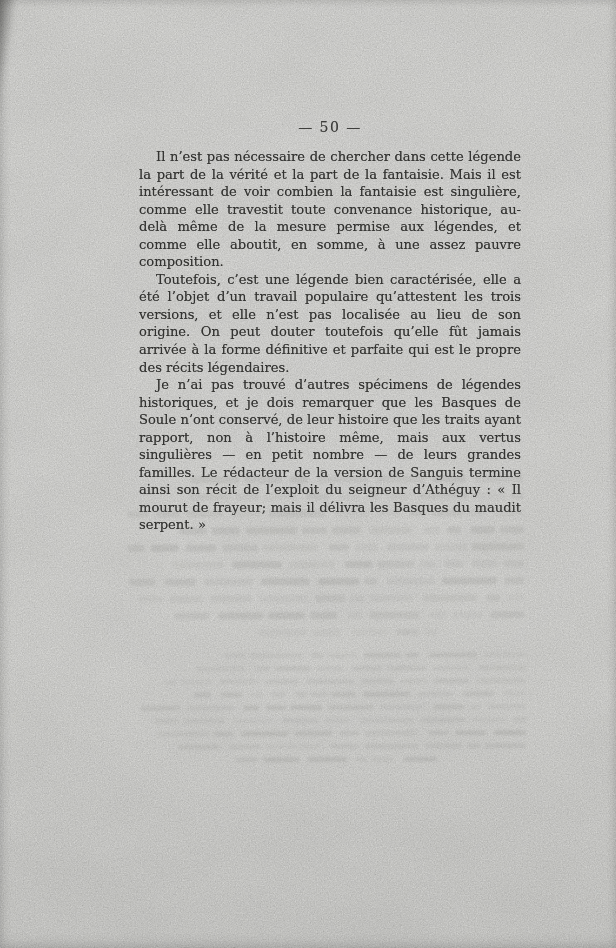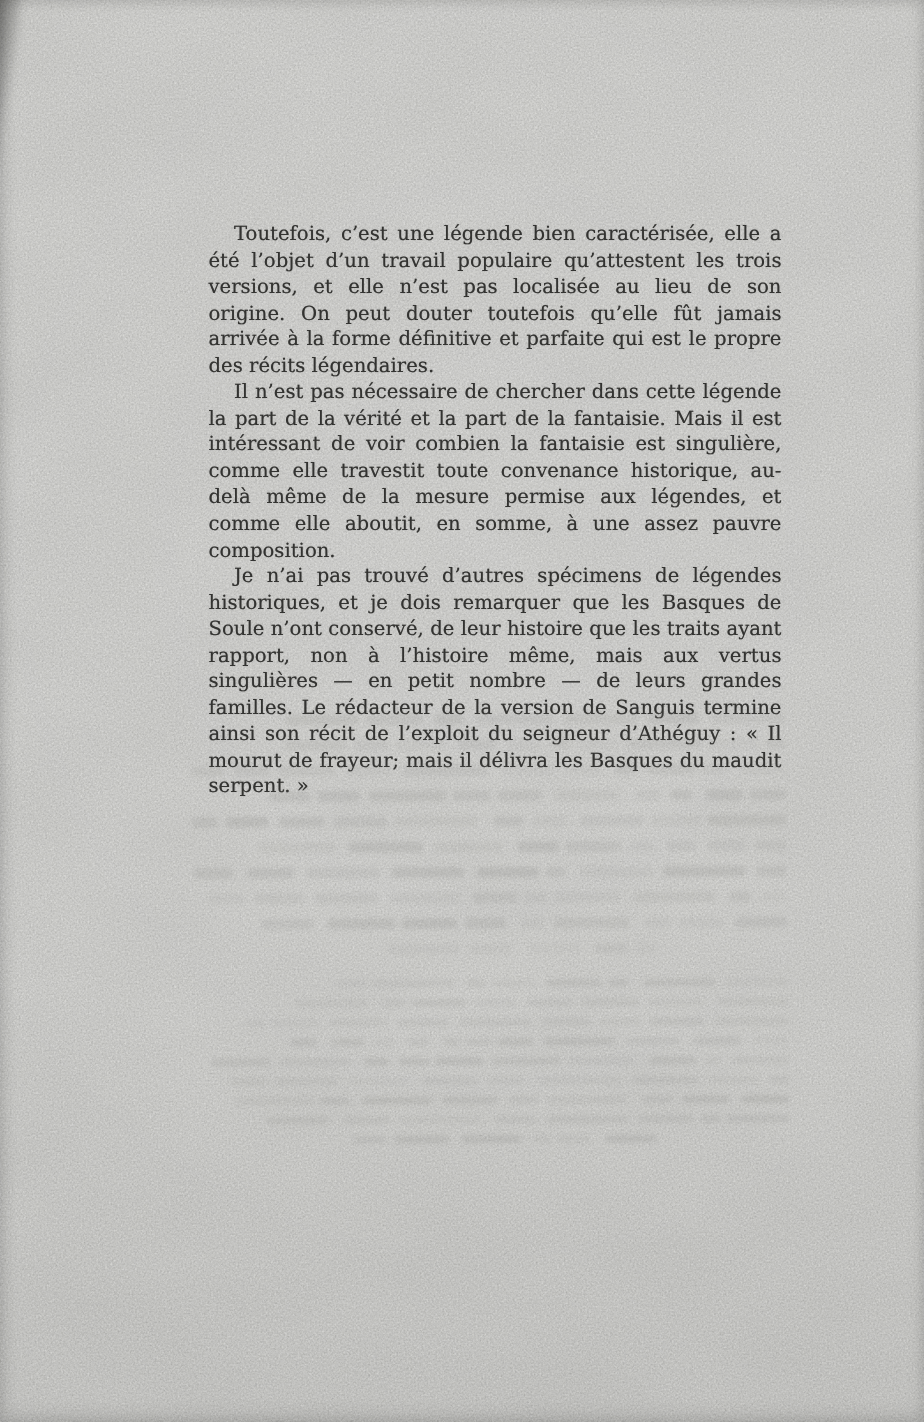--- a/index.html
+++ b/index.html
@@ -84,24 +84,25 @@
       <feTurbulence type="fractalNoise" baseFrequency="0.012 0.018" numOctaves="3" seed="11" stitchTiles="stitch" result="t"></feTurbulence>
       <feColorMatrix in="t" type="matrix" values="0 0 0 0 0.25  0 0 0 0 0.25  0 0 0 0 0.24  0.9 0 0 0 -0.25"></feColorMatrix>
     </filter>
     <rect width="616" height="948" filter="url(#mottle)" opacity="0.10"></rect>
     <rect width="616" height="948" filter="url(#grainDark)" opacity="0.22"></rect>
     <rect width="616" height="948" filter="url(#grainLight)" opacity="0.30"></rect>
   </svg>
 
   <div class="corner-shadow"></div>
 
+  <div class="page-number">— 50 —</div>
 
   <div class="text-block">
+    <p class="para">Il n’est pas nécessaire de chercher dans cette légende la part de la vérité et la part  de  la  fantaisie.  Mais il est intéressant de  voir combien la fantaisie est singulière, comme elle travestit toute convenance historique, au-delà même de la mesure permise aux légendes, et comme elle aboutit, en somme, à  une assez pauvre composition.</p>
     <p class="para">Toutefois, c’est une légende bien caractérisée, elle a été l’objet d’un travail populaire qu’attestent les trois versions, et elle n’est pas localisée au lieu de son origine. On peut douter toutefois qu’elle fût jamais arrivée à la forme définitive et parfaite qui est le propre des récits légendaires.</p>
-    <p class="para">Il n’est pas nécessaire de chercher dans cette légende la part de la vérité et la part  de  la  fantaisie.  Mais il est intéressant de  voir combien la fantaisie est singulière, comme elle travestit toute convenance historique, au-delà même de la mesure permise aux légendes, et comme elle aboutit, en somme, à  une assez pauvre composition.</p>
     <p class="para">Je n’ai pas trouvé d’autres spécimens de légendes historiques, et je dois remarquer que les Basques de Soule n’ont conservé, de leur histoire que les traits ayant rapport, non à l’histoire même, mais aux vertus singulières — en petit nombre — de leurs grandes familles. Le rédacteur de la version de Sanguis termine ainsi son récit de l’exploit  du seigneur d’Athéguy : « Il mourut de  frayeur; mais il délivra les Basques du maudit serpent. »</p>
   </div>
 
   <div class="bleed bleed-body" id="bleed-body">
       <div class="bleed-line" style="height: 17px; line-height: 17px; opacity: 0.78;"><span class="bleed-word" style="width: 49px; height: 7px; margin-right: 9px; opacity: 0.46;"></span><span class="bleed-word" style="width: 34px; height: 7px; margin-right: 6px; opacity: 0.76;"></span><span class="bleed-word" style="width: 50px; height: 7px; margin-right: 7px; opacity: 0.51;"></span><span class="bleed-word" style="width: 51px; height: 7px; margin-right: 9px; opacity: 0.55;"></span><span class="bleed-word" style="width: 19px; height: 7px; margin-right: 8px; opacity: 0.8;"></span><span class="bleed-word" style="width: 38px; height: 7px; margin-right: 4px; opacity: 0.66;"></span><span class="bleed-word" style="width: 49px; height: 7px; margin-right: 4px; opacity: 0.74;"></span></div>
       <div class="bleed-line" style="height: 17px; line-height: 17px; opacity: 0.47;"><span class="bleed-word" style="width: 13px; height: 7px; margin-right: 5px; opacity: 0.86;"></span><span class="bleed-word" style="width: 34px; height: 7px; margin-right: 4px; opacity: 0.46;"></span><span class="bleed-word" style="width: 49px; height: 7px; margin-right: 7px; opacity: 0.88;"></span><span class="bleed-word" style="width: 25px; height: 7px; margin-right: 7px; opacity: 0.37;"></span><span class="bleed-word" style="width: 12px; height: 7px; margin-right: 8px; opacity: 0.74;"></span><span class="bleed-word" style="width: 21px; height: 7px; margin-right: 9px; opacity: 0.49;"></span><span class="bleed-word" style="width: 24px; height: 7px; margin-right: 9px; opacity: 0.91;"></span><span class="bleed-word" style="width: 33px; height: 7px; margin-right: 5px; opacity: 0.53;"></span><span class="bleed-word" style="width: 23px; height: 7px; margin-right: 5px; opacity: 0.78;"></span><span class="bleed-word" style="width: 41px; height: 7px; margin-right: 9px; opacity: 0.95;"></span></div>
       <div class="bleed-line" style="height: 17px; line-height: 17px; opacity: 0.5;"><span class="bleed-word" style="width: 30px; height: 7px; margin-right: 11px; opacity: 0.44;"></span><span class="bleed-word" style="width: 15px; height: 7px; margin-right: 4px; opacity: 0.58;"></span><span class="bleed-word" style="width: 32px; height: 7px; margin-right: 8px; opacity: 0.93;"></span><span class="bleed-word" style="width: 14px; height: 7px; margin-right: 9px; opacity: 0.96;"></span><span class="bleed-word" style="width: 23px; height: 7px; margin-right: 9px; opacity: 0.47;"></span><span class="bleed-word" style="width: 34px; height: 7px; margin-right: 10px; opacity: 0.43;"></span><span class="bleed-word" style="width: 56px; height: 7px; margin-right: 8px; opacity: 0.95;"></span><span class="bleed-word" style="width: 30px; height: 7px; margin-right: 8px; opacity: 0.57;"></span><span class="bleed-word" style="width: 37px; height: 7px; margin-right: 6px; opacity: 0.82;"></span><span class="bleed-word" style="width: 24px; height: 7px; margin-right: 7px; opacity: 0.9;"></span><span class="bleed-word" style="width: 42px; height: 7px; margin-right: 11px; opacity: 0.93;"></span></div>
       <div class="bleed-line" style="height: 17px; line-height: 17px; opacity: 0.69;"><span class="bleed-word" style="width: 24px; height: 7px; margin-right: 5px; opacity: 0.8;"></span><span class="bleed-word" style="width: 24px; height: 7px; margin-right: 10px; opacity: 0.94;"></span><span class="bleed-word" style="width: 14px; height: 7px; margin-right: 7px; opacity: 0.88;"></span><span class="bleed-word" style="width: 16px; height: 7px; margin-right: 11px; opacity: 0.47;"></span><span class="bleed-word" style="width: 43px; height: 7px; margin-right: 9px; opacity: 0.5;"></span><span class="bleed-word" style="width: 29px; height: 7px; margin-right: 5px; opacity: 0.78;"></span><span class="bleed-word" style="width: 25px; height: 7px; margin-right: 5px; opacity: 0.76;"></span><span class="bleed-word" style="width: 51px; height: 7px; margin-right: 6px; opacity: 0.87;"></span><span class="bleed-word" style="width: 28px; height: 7px; margin-right: 5px; opacity: 0.91;"></span><span class="bleed-word" style="width: 27px; height: 7px; margin-right: 4px; opacity: 0.83;"></span></div>
       <div class="bleed-line" style="height: 17px; line-height: 17px; opacity: 0.8;"><span class="bleed-word" style="width: 52px; height: 7px; margin-right: 5px; opacity: 0.74;"></span><span class="bleed-word" style="width: 33px; height: 7px; margin-right: 5px; opacity: 0.38;"></span><span class="bleed-word" style="width: 42px; height: 7px; margin-right: 9px; opacity: 0.54;"></span><span class="bleed-word" style="width: 23px; height: 7px; margin-right: 6px; opacity: 0.37;"></span><span class="bleed-word" style="width: 20px; height: 7px; margin-right: 11px; opacity: 0.72;"></span><span class="bleed-word" style="width: 55px; height: 7px; margin-right: 5px; opacity: 0.46;"></span><span class="bleed-word" style="width: 36px; height: 7px; margin-right: 6px; opacity: 0.61;"></span><span class="bleed-word" style="width: 30px; height: 7px; margin-right: 7px; opacity: 0.8;"></span><span class="bleed-word" style="width: 28px; height: 7px; margin-right: 6px; opacity: 0.93;"></span><span class="bleed-word" style="width: 25px; height: 7px; margin-right: 7px; opacity: 0.75;"></span></div>
       <div class="bleed-line" style="height: 17px; line-height: 17px; opacity: 0.75;"><span class="bleed-word" style="width: 21px; height: 7px; margin-right: 6px; opacity: 0.54;"></span><span class="bleed-word" style="width: 25px; height: 7px; margin-right: 9px; opacity: 0.49;"></span><span class="bleed-word" style="width: 18px; height: 7px; margin-right: 9px; opacity: 0.55;"></span><span class="bleed-word" style="width: 16px; height: 7px; margin-right: 6px; opacity: 0.38;"></span><span class="bleed-word" style="width: 37px; height: 7px; margin-right: 5px; opacity: 0.66;"></span><span class="bleed-word" style="width: 27px; height: 7px; margin-right: 9px; opacity: 0.94;"></span><span class="bleed-word" style="width: 47px; height: 7px; margin-right: 7px; opacity: 0.45;"></span><span class="bleed-word" style="width: 50px; height: 7px; margin-right: 8px; opacity: 0.9;"></span><span class="bleed-word" style="width: 51px; height: 7px; margin-right: 7px; opacity: 0.45;"></span></div>

